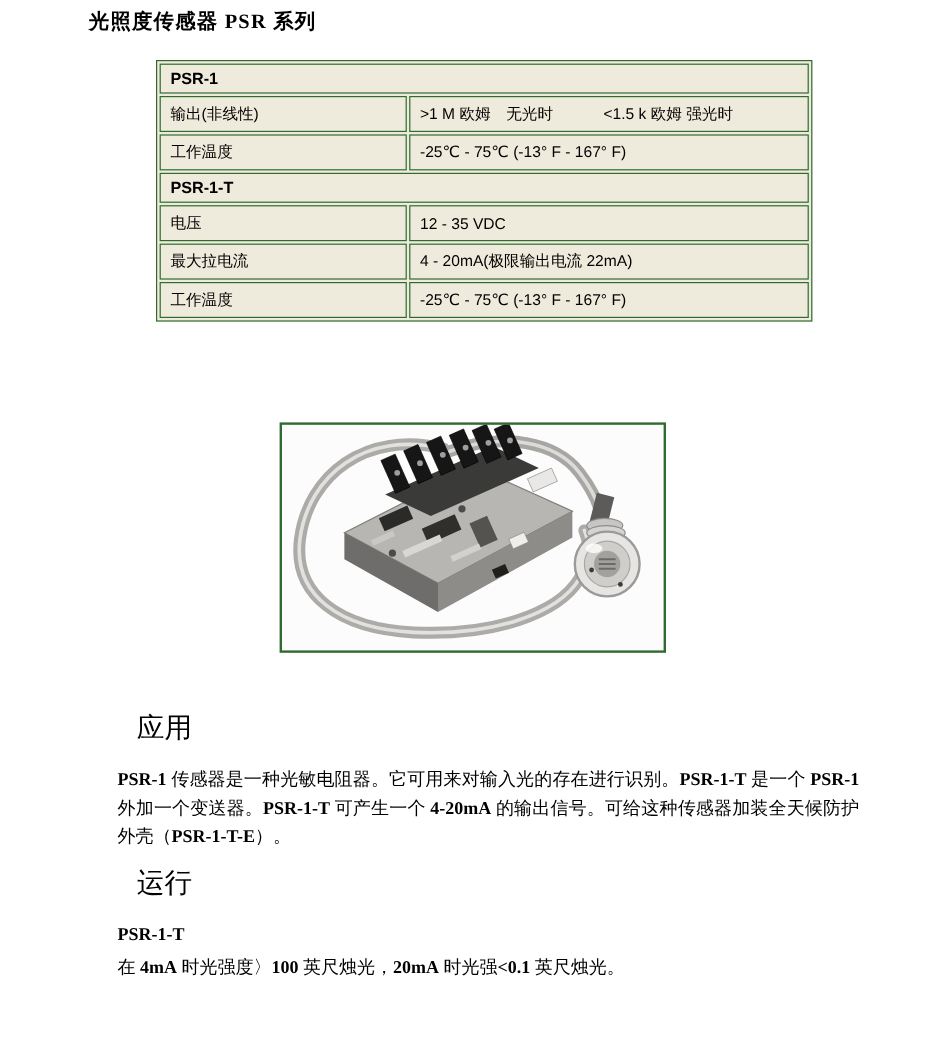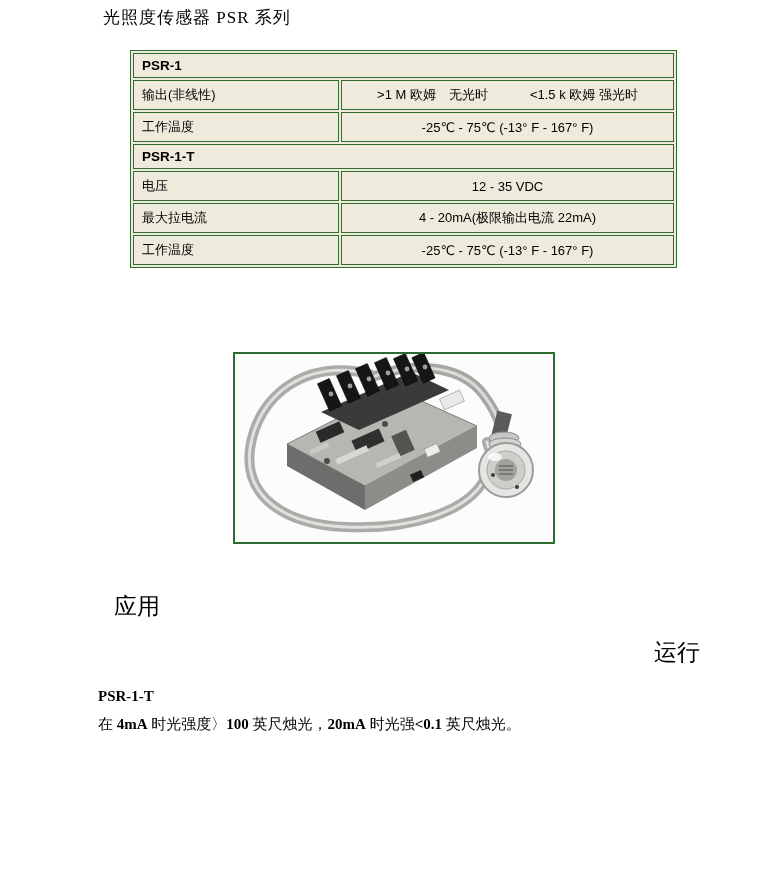--- a/index.html
+++ b/index.html
@@ -2,52 +2,52 @@
 <html><head>
 <meta charset="utf-8">
 <style>
   html,body{margin:0;padding:0;}
   body{
     width:779px;height:877px;background:#ffffff;position:relative;
     font-family:"Liberation Serif","DejaVu Serif",serif;color:#000;
     overflow:hidden;
   }
   .doc-title{
-    position:absolute;left:103px;top:6px;margin:0;
-    font-size:17px;font-weight:normal;letter-spacing:1px;
+    position:absolute;left:74px;top:6px;margin:0;
+    font-size:17px;font-weight:bold;letter-spacing:1px;
   }
   
   table.spec{
     position:absolute;left:130px;top:50px;width:547px;
     border-collapse:separate;border-spacing:2px;
     background:#efebdc;border:1px solid #2f6b2f;
     font-family:"Liberation Sans","DejaVu Sans",sans-serif;font-size:13px;
   }
   table.spec td{
     border:1px solid #2f6b2f;background:#efebdc;
     padding:0 8px;vertical-align:middle;
   }
   td.sec-header{height:23px;font-weight:bold;font-size:13.5px;padding-left:7px;}
   td.row-label{height:28px;width:188px;padding-left:24px;}
-  td.row-value{height:28px;padding-left:9px;text-align:center;}
+  td.row-value{height:28px;padding-left:9px;}
   .value2{display:inline-block;margin-left:42px;}
   
   .photo-frame{
     position:absolute;left:233px;top:352px;width:322px;height:192px;
     border:2px solid #2f6b2f;box-sizing:border-box;background:#fcfcfc;
   }
   .photo-frame svg{display:block;width:100%;height:100%;}
   
   .content{
     position:absolute;left:98px;top:576px;width:618px;
   }
   .content h2{
     margin:16px;font-size:23px;font-weight:normal;line-height:30px;
   }
-  .content h2.op{margin-top:11px;text-align:right;}
+  .content h2.op{margin-top:11px;}
   .content p{
     margin:4px 0 0 0;font-size:15px;line-height:24px;text-align:justify;
   }
   .content p b{font-family:"Liberation Serif","DejaVu Serif",serif;}
 </style>
 </head>
 <body>
 
 <h1 class="doc-title">光照度传感器 PSR  系列</h1>
 
@@ -147,19 +147,20 @@
       <circle cx="258" cy="121" r="2" fill="#3c3b39"></circle>
       <circle cx="282" cy="133" r="2" fill="#3c3b39"></circle>
       <ellipse cx="260" cy="103" rx="7" ry="4" fill="#ffffff" opacity="0.8"></ellipse>
     </g>
   </svg>
 </div>
 
 <div class="content">
   <section>
     <h2>应用</h2>
+    <p><b>PSR-1</b><span> 传感器是一种光敏电阻器。它可用来对输入光的存在进行识别。</span><b>PSR-1-T</b><span> 是一个 </span><b>PSR-1</b><span> 外加一个变送器。</span><b>PSR-1-T</b><span> 可产生一个  </span><b>4-20mA</b><span> 的输出信号。可给这种传感器加装全天候防护外壳（</span><b>PSR-1-T-E</b><span>）。</span></p>
   </section>
   <section>
     <h2 class="op">运行</h2>
     <p><b>PSR-1-T</b></p>
     <p><span>在 </span><b>4mA</b><span> 时光强度〉</span><b>100</b><span> 英尺烛光，</span><b>20mA</b><span> 时光强</span><b>&lt;0.1</b><span> 英尺烛光。</span></p>
   </section>
 </div>
 
 </body></html>

